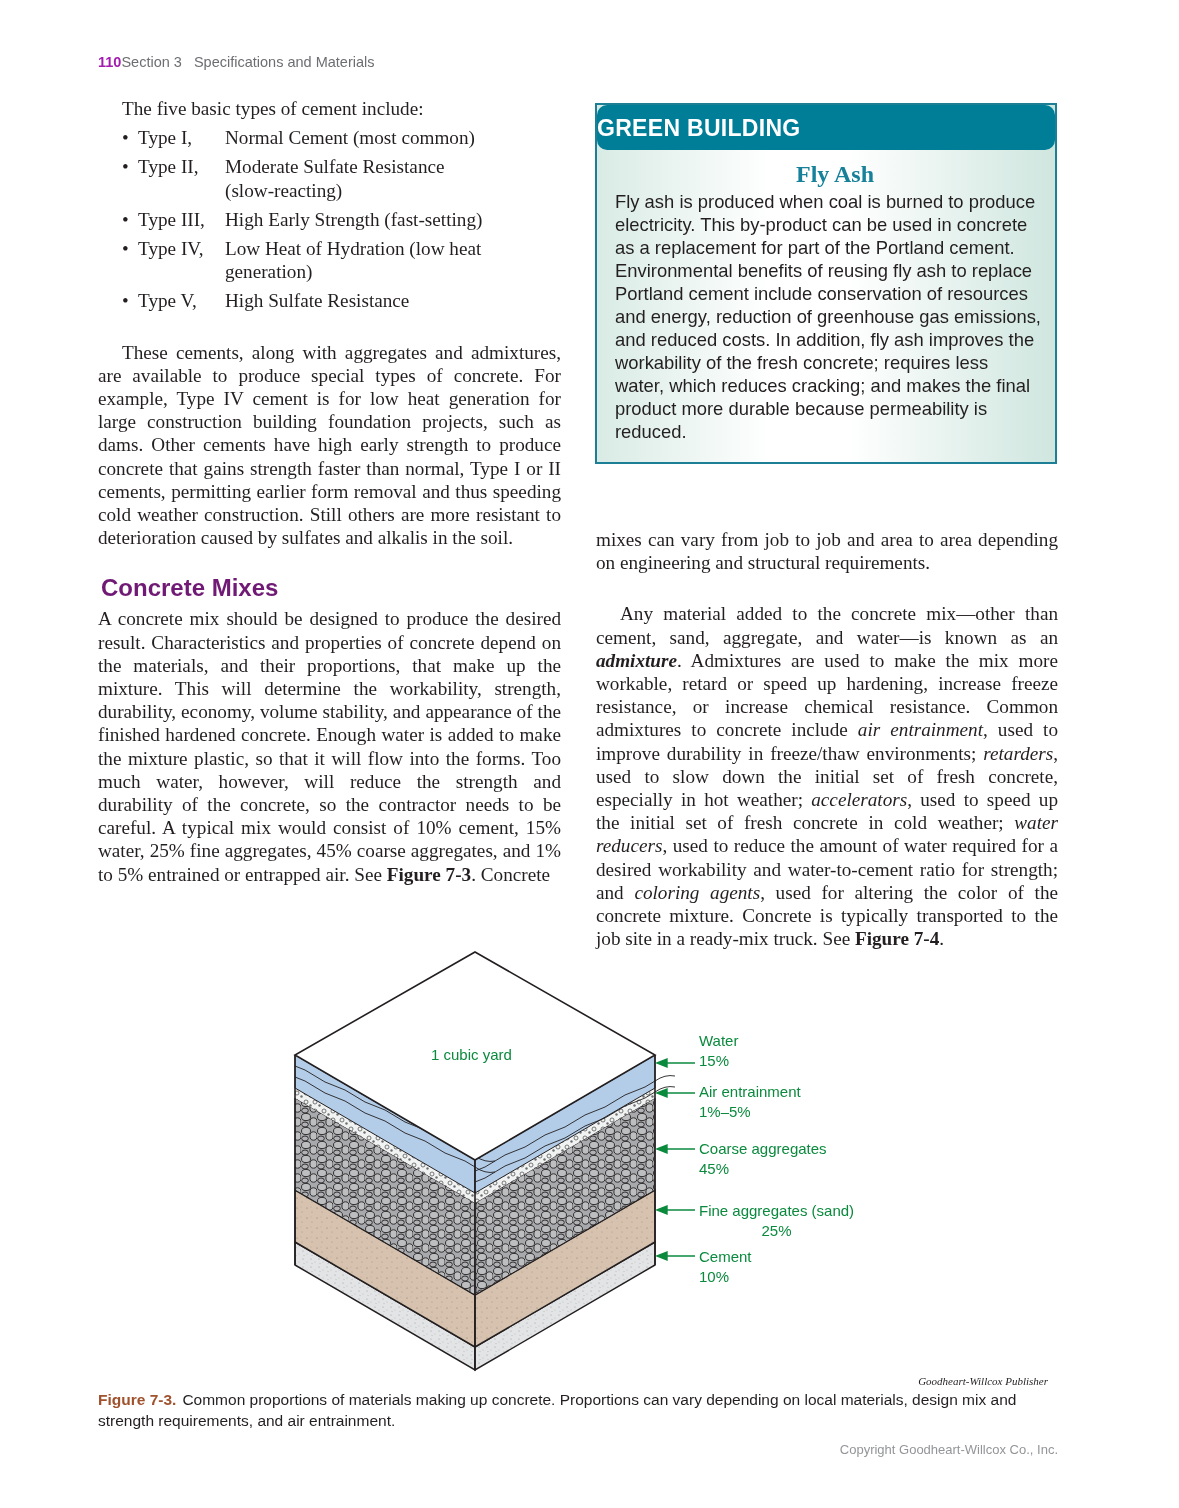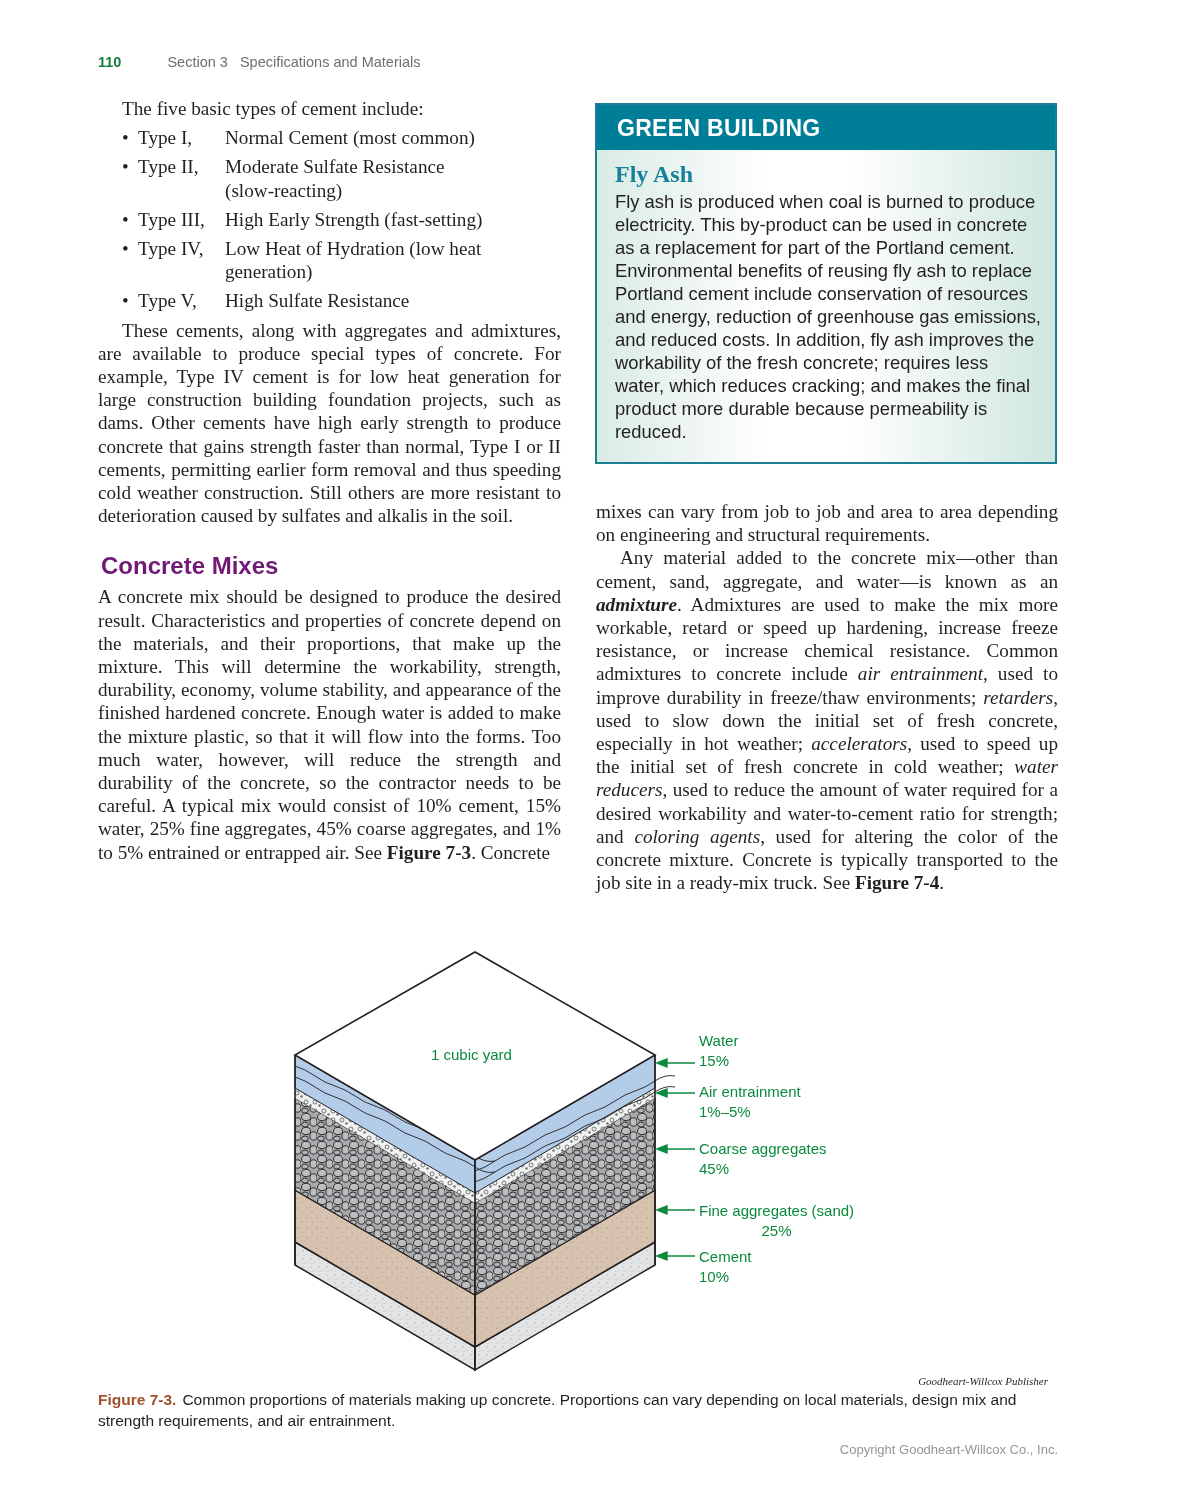--- a/index.html
+++ b/index.html
@@ -1,41 +1,41 @@
 <!DOCTYPE html>
 <html><head>
 <meta charset="utf-8">
 <style>
   html, body { margin: 0; padding: 0; background: #ffffff; }
   body { width: 1179px; height: 1508px; position: relative; overflow: hidden; color: #231f20; }
-  .serif { font-family: "Liberation Serif", "DejaVu Serif", serif; }
+  .serif { font-family: "Liberation Serif", "DejaVu Serif", serif; text-align: center; }
   .sans { font-family: "Liberation Sans", "DejaVu Sans", sans-serif; }
 
   .running-head { position: absolute; left: 98px; top: 54px; font-size: 14.5px; color: #6d6e71; }
-  .running-head .pg { font-weight: bold; color: #15803d; margin-right: 46px; }
+  .running-head .pg { font-weight: bold; color: #a21caf; }
 
   .col { position: absolute; font-size: 19.2px; line-height: 23.2px; text-align: justify; }
   .col-left { left: 98px; top: 97px; width: 463px; }
   .col-right { left: 596px; top: 500px; width: 462px; }
 
   .intro { margin: 0 0 6px 24px; }
   ul.types { list-style: none; margin: 0; padding: 0 0 0 24px; }
   ul.types li { display: flex; margin-bottom: 6px; text-align: left; }
   ul.types li .bul { width: 16px; flex: none; }
   ul.types li .t { width: 87px; flex: none; }
   ul.types li .d { flex: 1; }
 
   p { margin: 0; }
   p.indent { text-indent: 24px; }
-  .last-left { text-align-last: left; }
+  .last-left { text-align-last: left; margin-top: 28px; }
   h2.section { color: #701a75; font-size: 24px; font-weight: bold; margin: 24px 0 4px 3px; line-height: 30px; }
 
   .sidebar { position: absolute; left: 595px; top: 103px; width: 462px; height: 361px; border: 2px solid #1c7f96; box-sizing: border-box;
     background: linear-gradient(90deg, #d9ebe5 0%, #ffffff 38%, #ffffff 55%, #cfe6df 100%); }
-  .sidebar .bar { background: #007d97; height: 45px; color: #ffffff; font-size: 23px; font-weight: bold; line-height: 47px; padding-left: 20px; letter-spacing: 0.3px; }
+  .sidebar .bar { background: #007d97; height: 45px; color: #ffffff; font-size: 23px; font-weight: bold; line-height: 47px; letter-spacing: 0.3px; border-radius: 10px; }
   .sidebar h3 { color: #17819a; font-size: 24px; font-weight: bold; margin: 10px 0 2px 18px; line-height: 28px; }
   .sidebar .body { font-size: 18.4px; line-height: 23px; margin: 0 14px 0 18px; color: #231f20; }
 
   .figure { position: absolute; left: 285px; top: 945px; width: 620px; height: 430px; }
   .figure svg { position: absolute; left: 0; top: 0; }
   .fig-label { position: absolute; font-size: 15px; color: #0b8a3e; line-height: 20px; }
   .cube-label { position: absolute; left: 146px; top: 101px; font-size: 15px; color: #0b8a3e; }
 
   .credit { position: absolute; right: 131px; top: 1375px; font-size: 11px; font-style: italic; color: #231f20; }
   .caption { position: absolute; left: 98px; top: 1389px; width: 960px; font-size: 15.5px; line-height: 21px; color: #231f20; }

